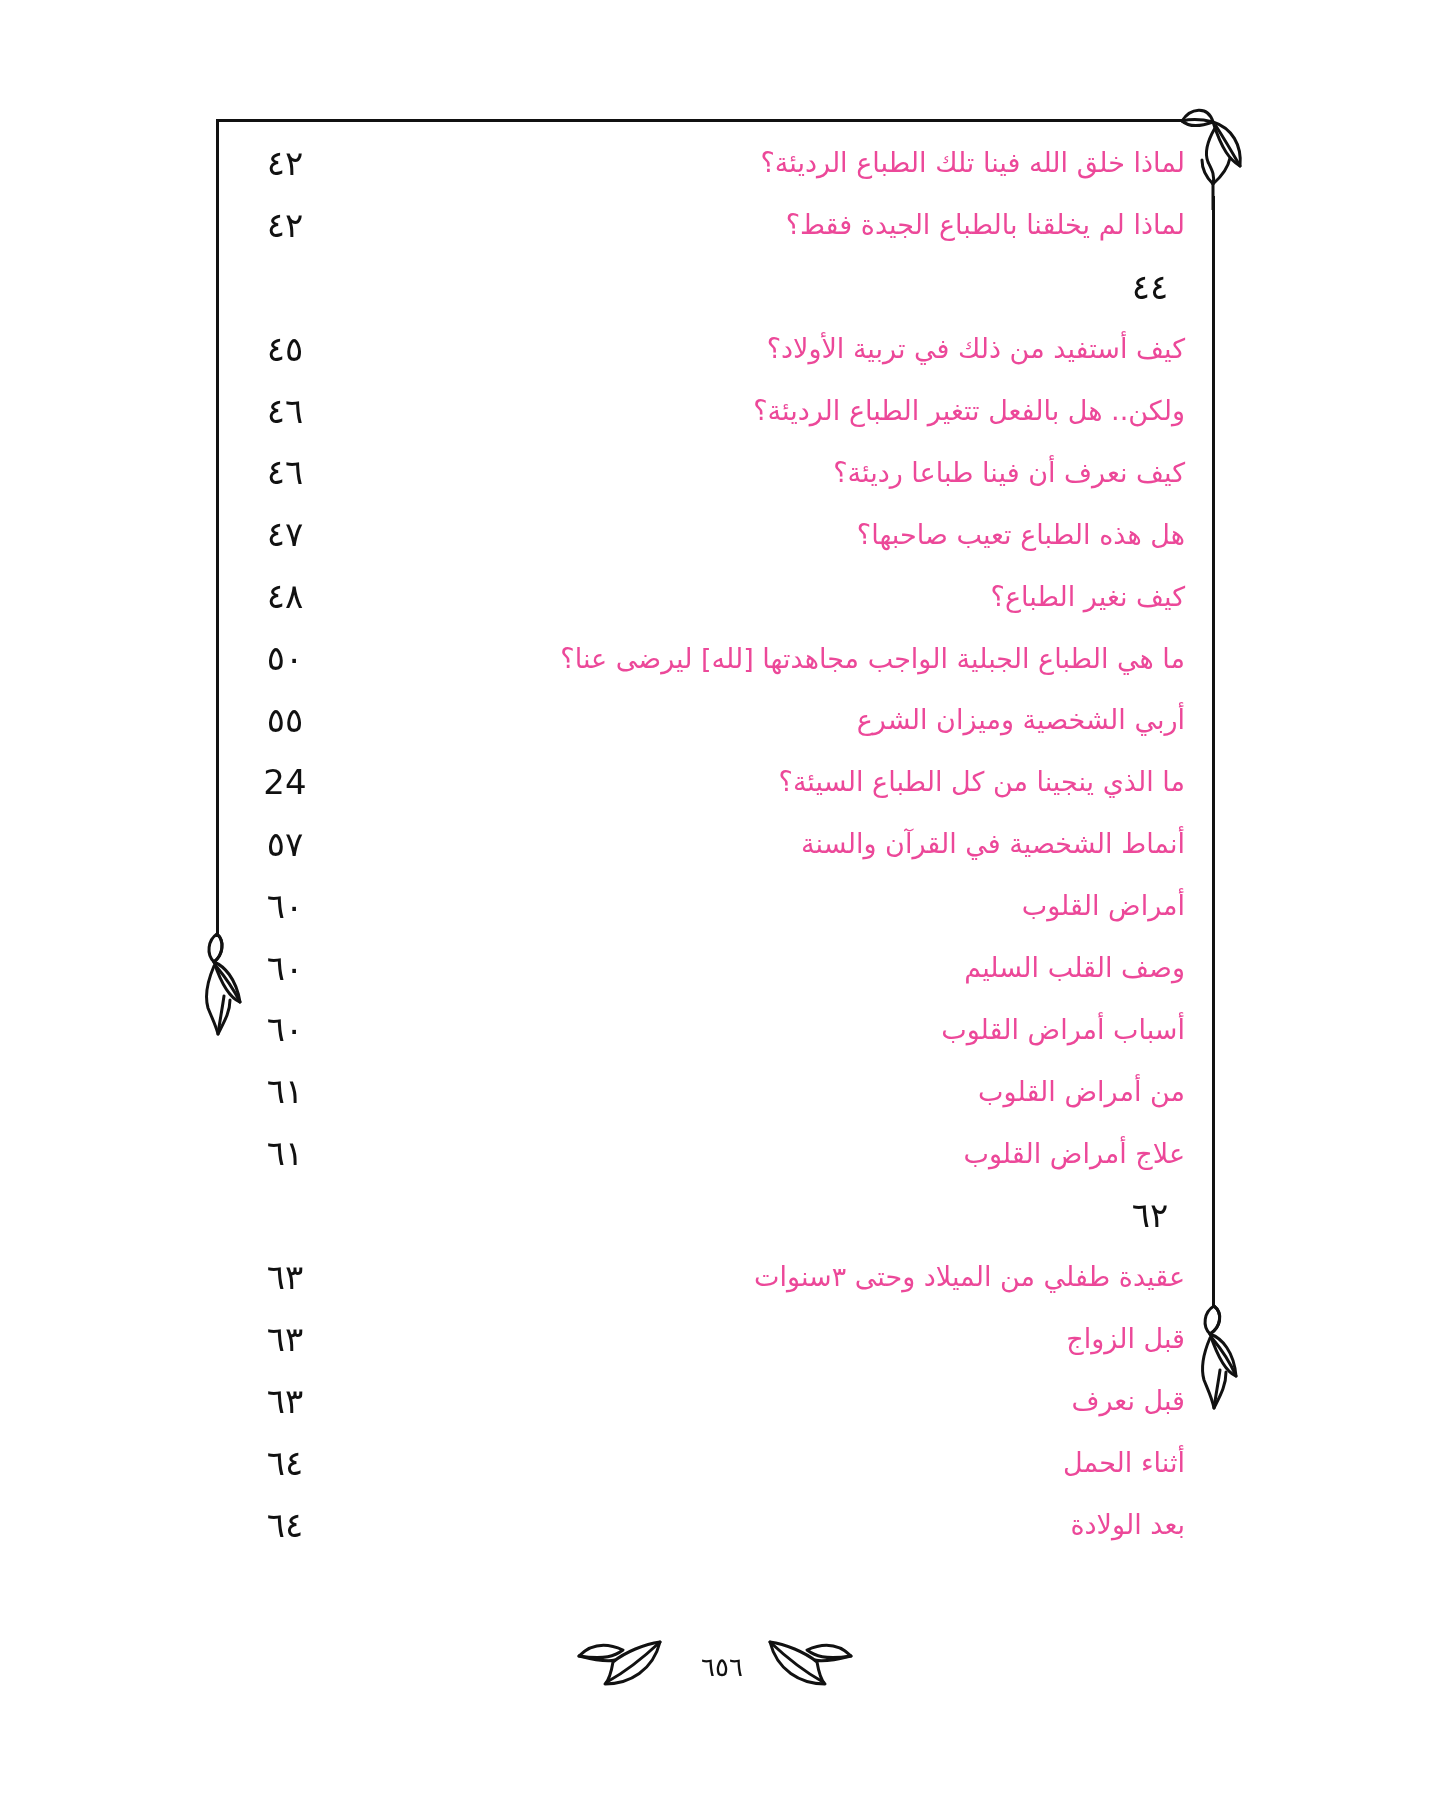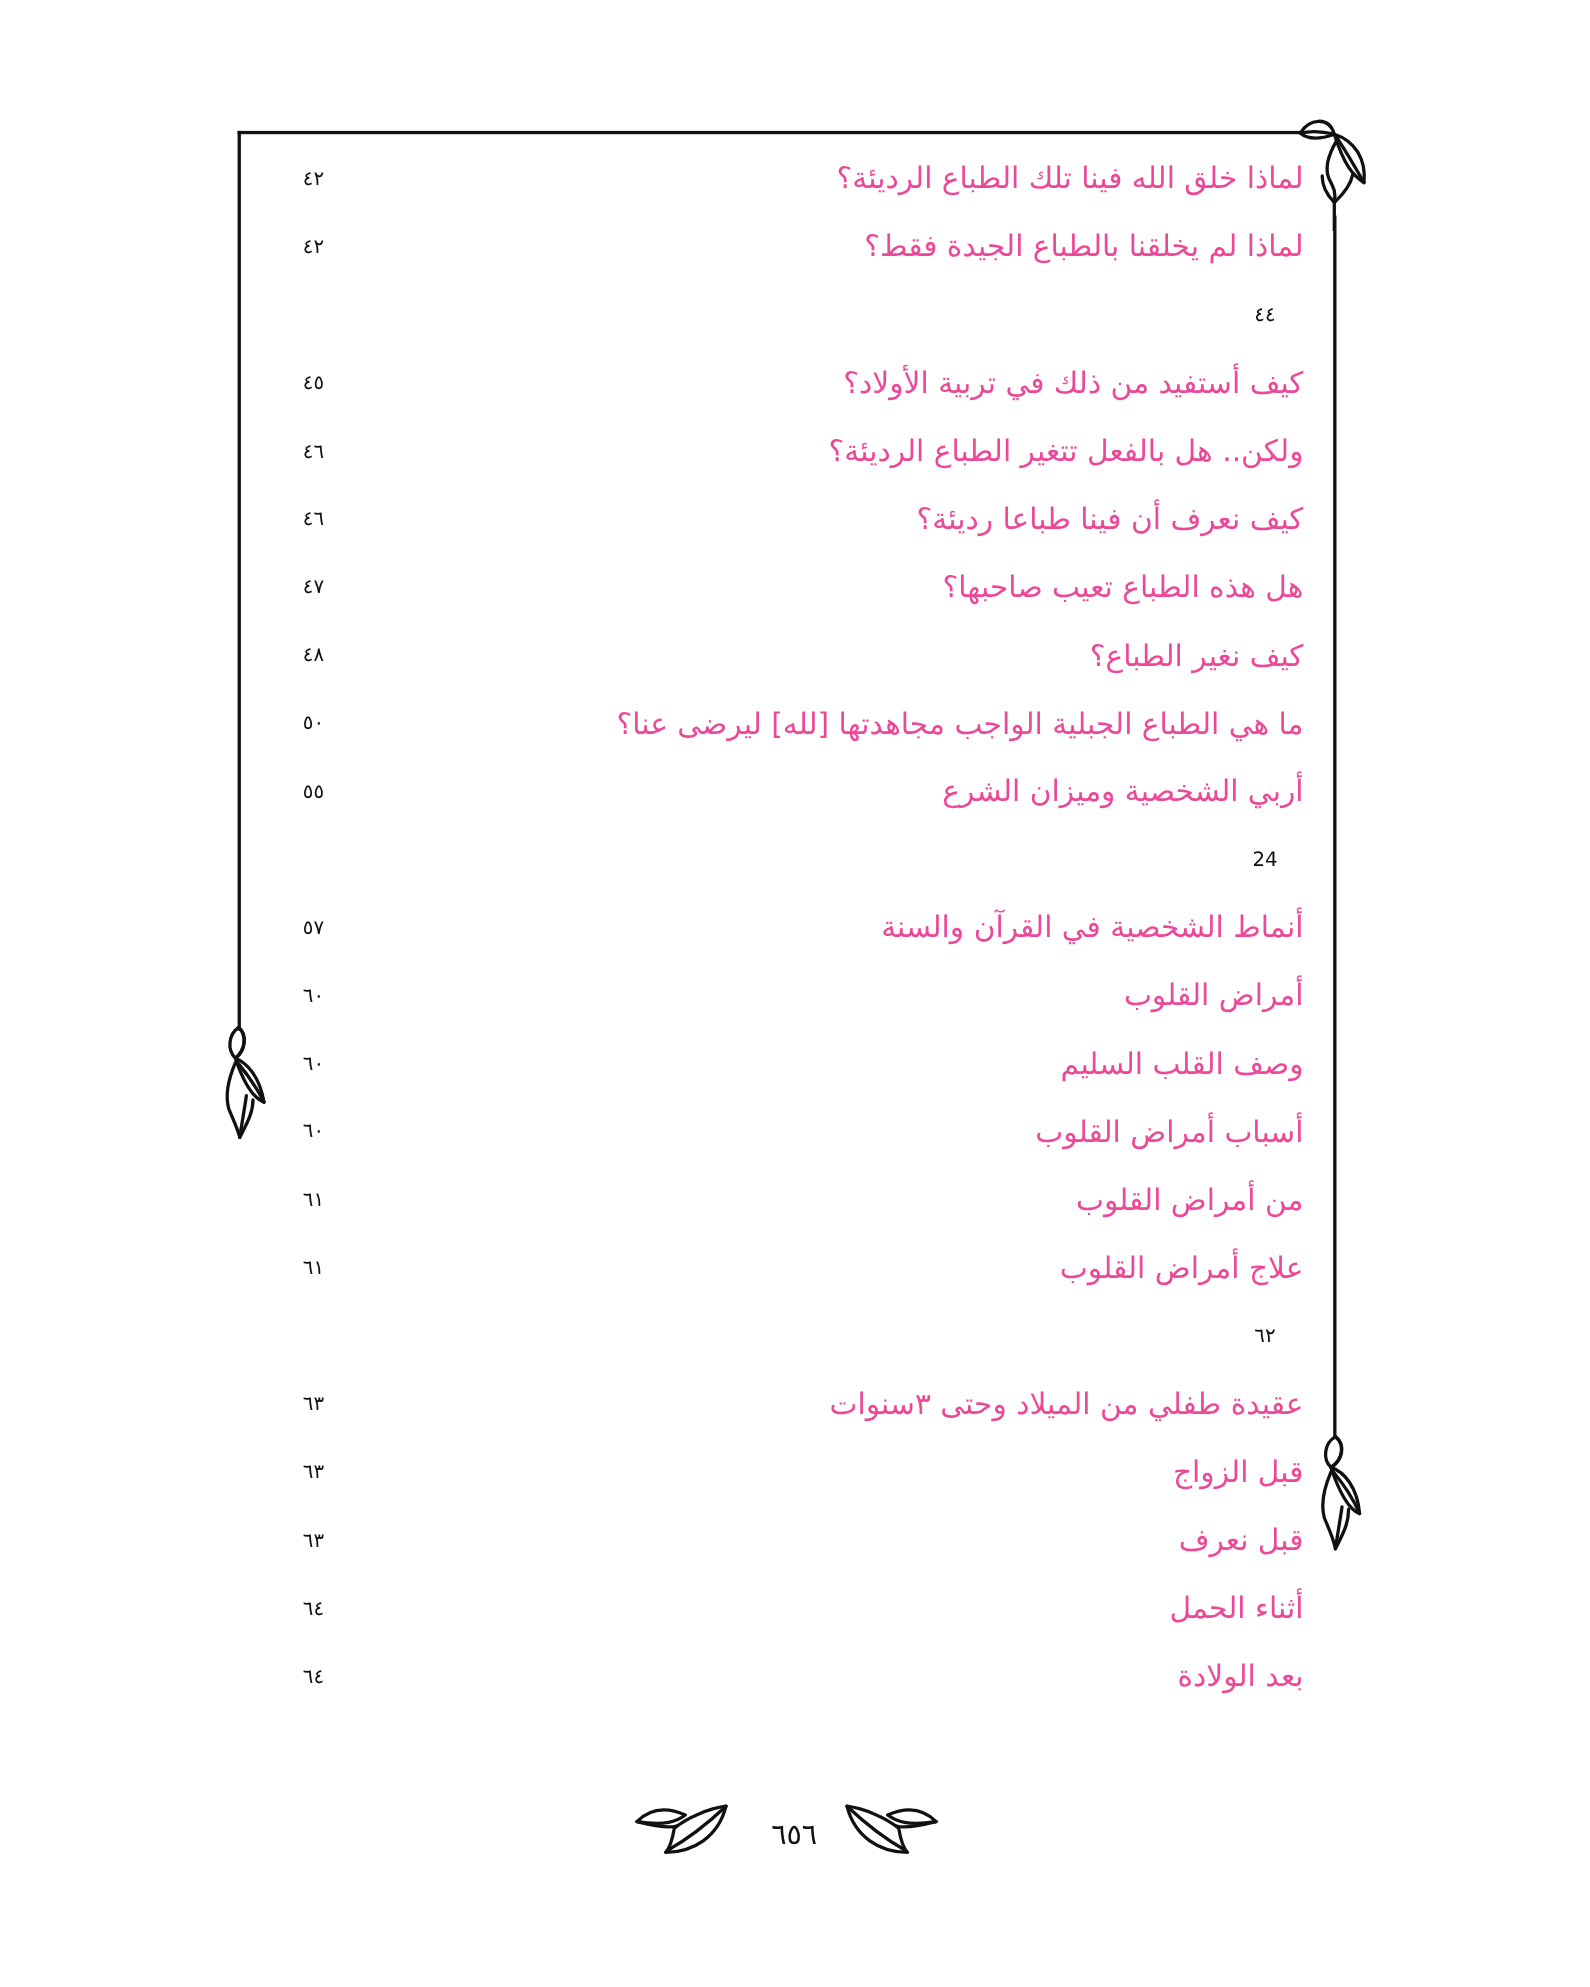--- a/index.html
+++ b/index.html
@@ -58,21 +58,21 @@
     }
     .toc-title {
       font-family: "DejaVu Sans", sans-serif;
       font-size: 27px;
       line-height: 1;
       white-space: nowrap;
       color: #ec4899;
     }
     .toc-page {
       font-family: "DejaVu Sans", sans-serif;
-      font-size: 18px;
+      font-size: 34px;
       line-height: 1;
       width: 70px;
       text-align: center;
       margin-left: 0;
       color: #111;
       direction: ltr;
     }
     .footer {
       position: absolute;
       top: 1640px;
@@ -160,20 +160,21 @@
   </div>
   <div class="toc-row">
     <span class="toc-title">ما هي الطباع الجبلية الواجب مجاهدتها [لله] ليرضى عنا؟</span>
     <span class="toc-page">٥٠</span>
   </div>
   <div class="toc-row">
     <span class="toc-title">أربي الشخصية وميزان الشرع</span>
     <span class="toc-page">٥٥</span>
   </div>
   <div class="toc-row">
+    <span class="toc-title">ما الذي ينجينا من كل الطباع السيئة؟</span>
     <span class="toc-page">24</span>
   </div>
   <div class="toc-row">
     <span class="toc-title">أنماط الشخصية في القرآن والسنة</span>
     <span class="toc-page">٥٧</span>
   </div>
   <div class="toc-row">
     <span class="toc-title">أمراض القلوب</span>
     <span class="toc-page">٦٠</span>
   </div>

